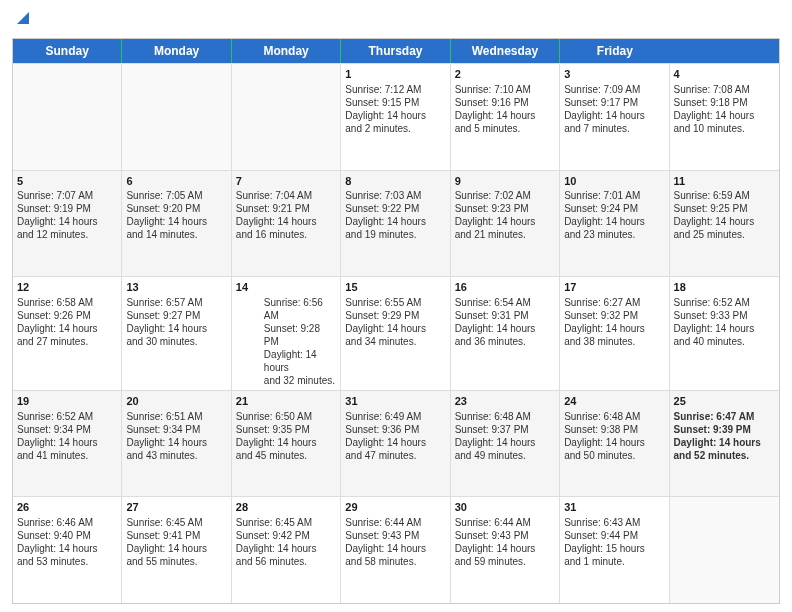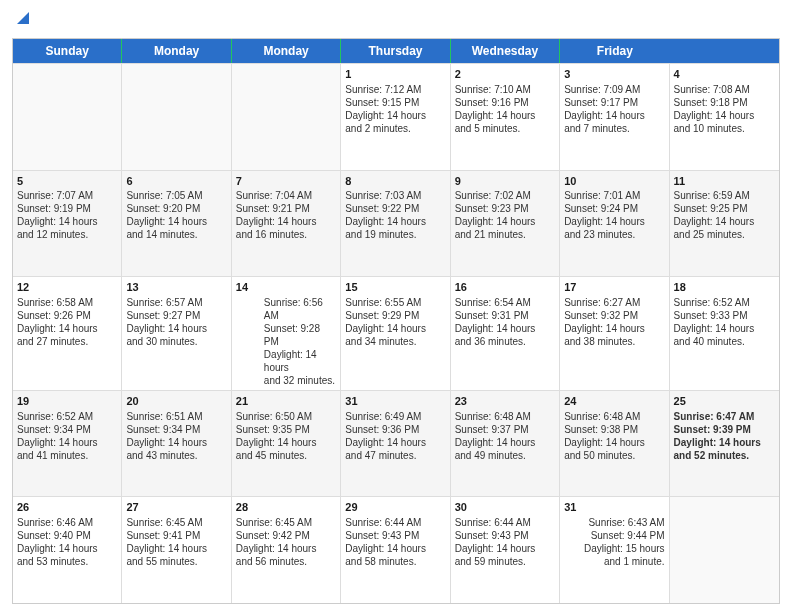--- a/index.html
+++ b/index.html
@@ -358,21 +358,21 @@
           </div>
           <div class="cal-cell">
             <div class="day-number">30</div>
             <div class="cell-text" style="white-space: pre-line;">Sunrise: 6:44 AM
 Sunset: 9:43 PM
 Daylight: 14 hours
 and 59 minutes.</div>
           </div>
           <div class="cal-cell">
             <div class="day-number">31</div>
-            <div class="cell-text" style="white-space: pre-line; text-align: right;">Sunrise: 6:43 AM
+            <div class="cell-text" style="white-space: pre-line;">Sunrise: 6:43 AM
 Sunset: 9:44 PM
 Daylight: 15 hours
 and 1 minute.</div>
           </div>
           <div class="cal-cell empty"></div>
         </div>
       </div>
   </div>
 </div>
 

